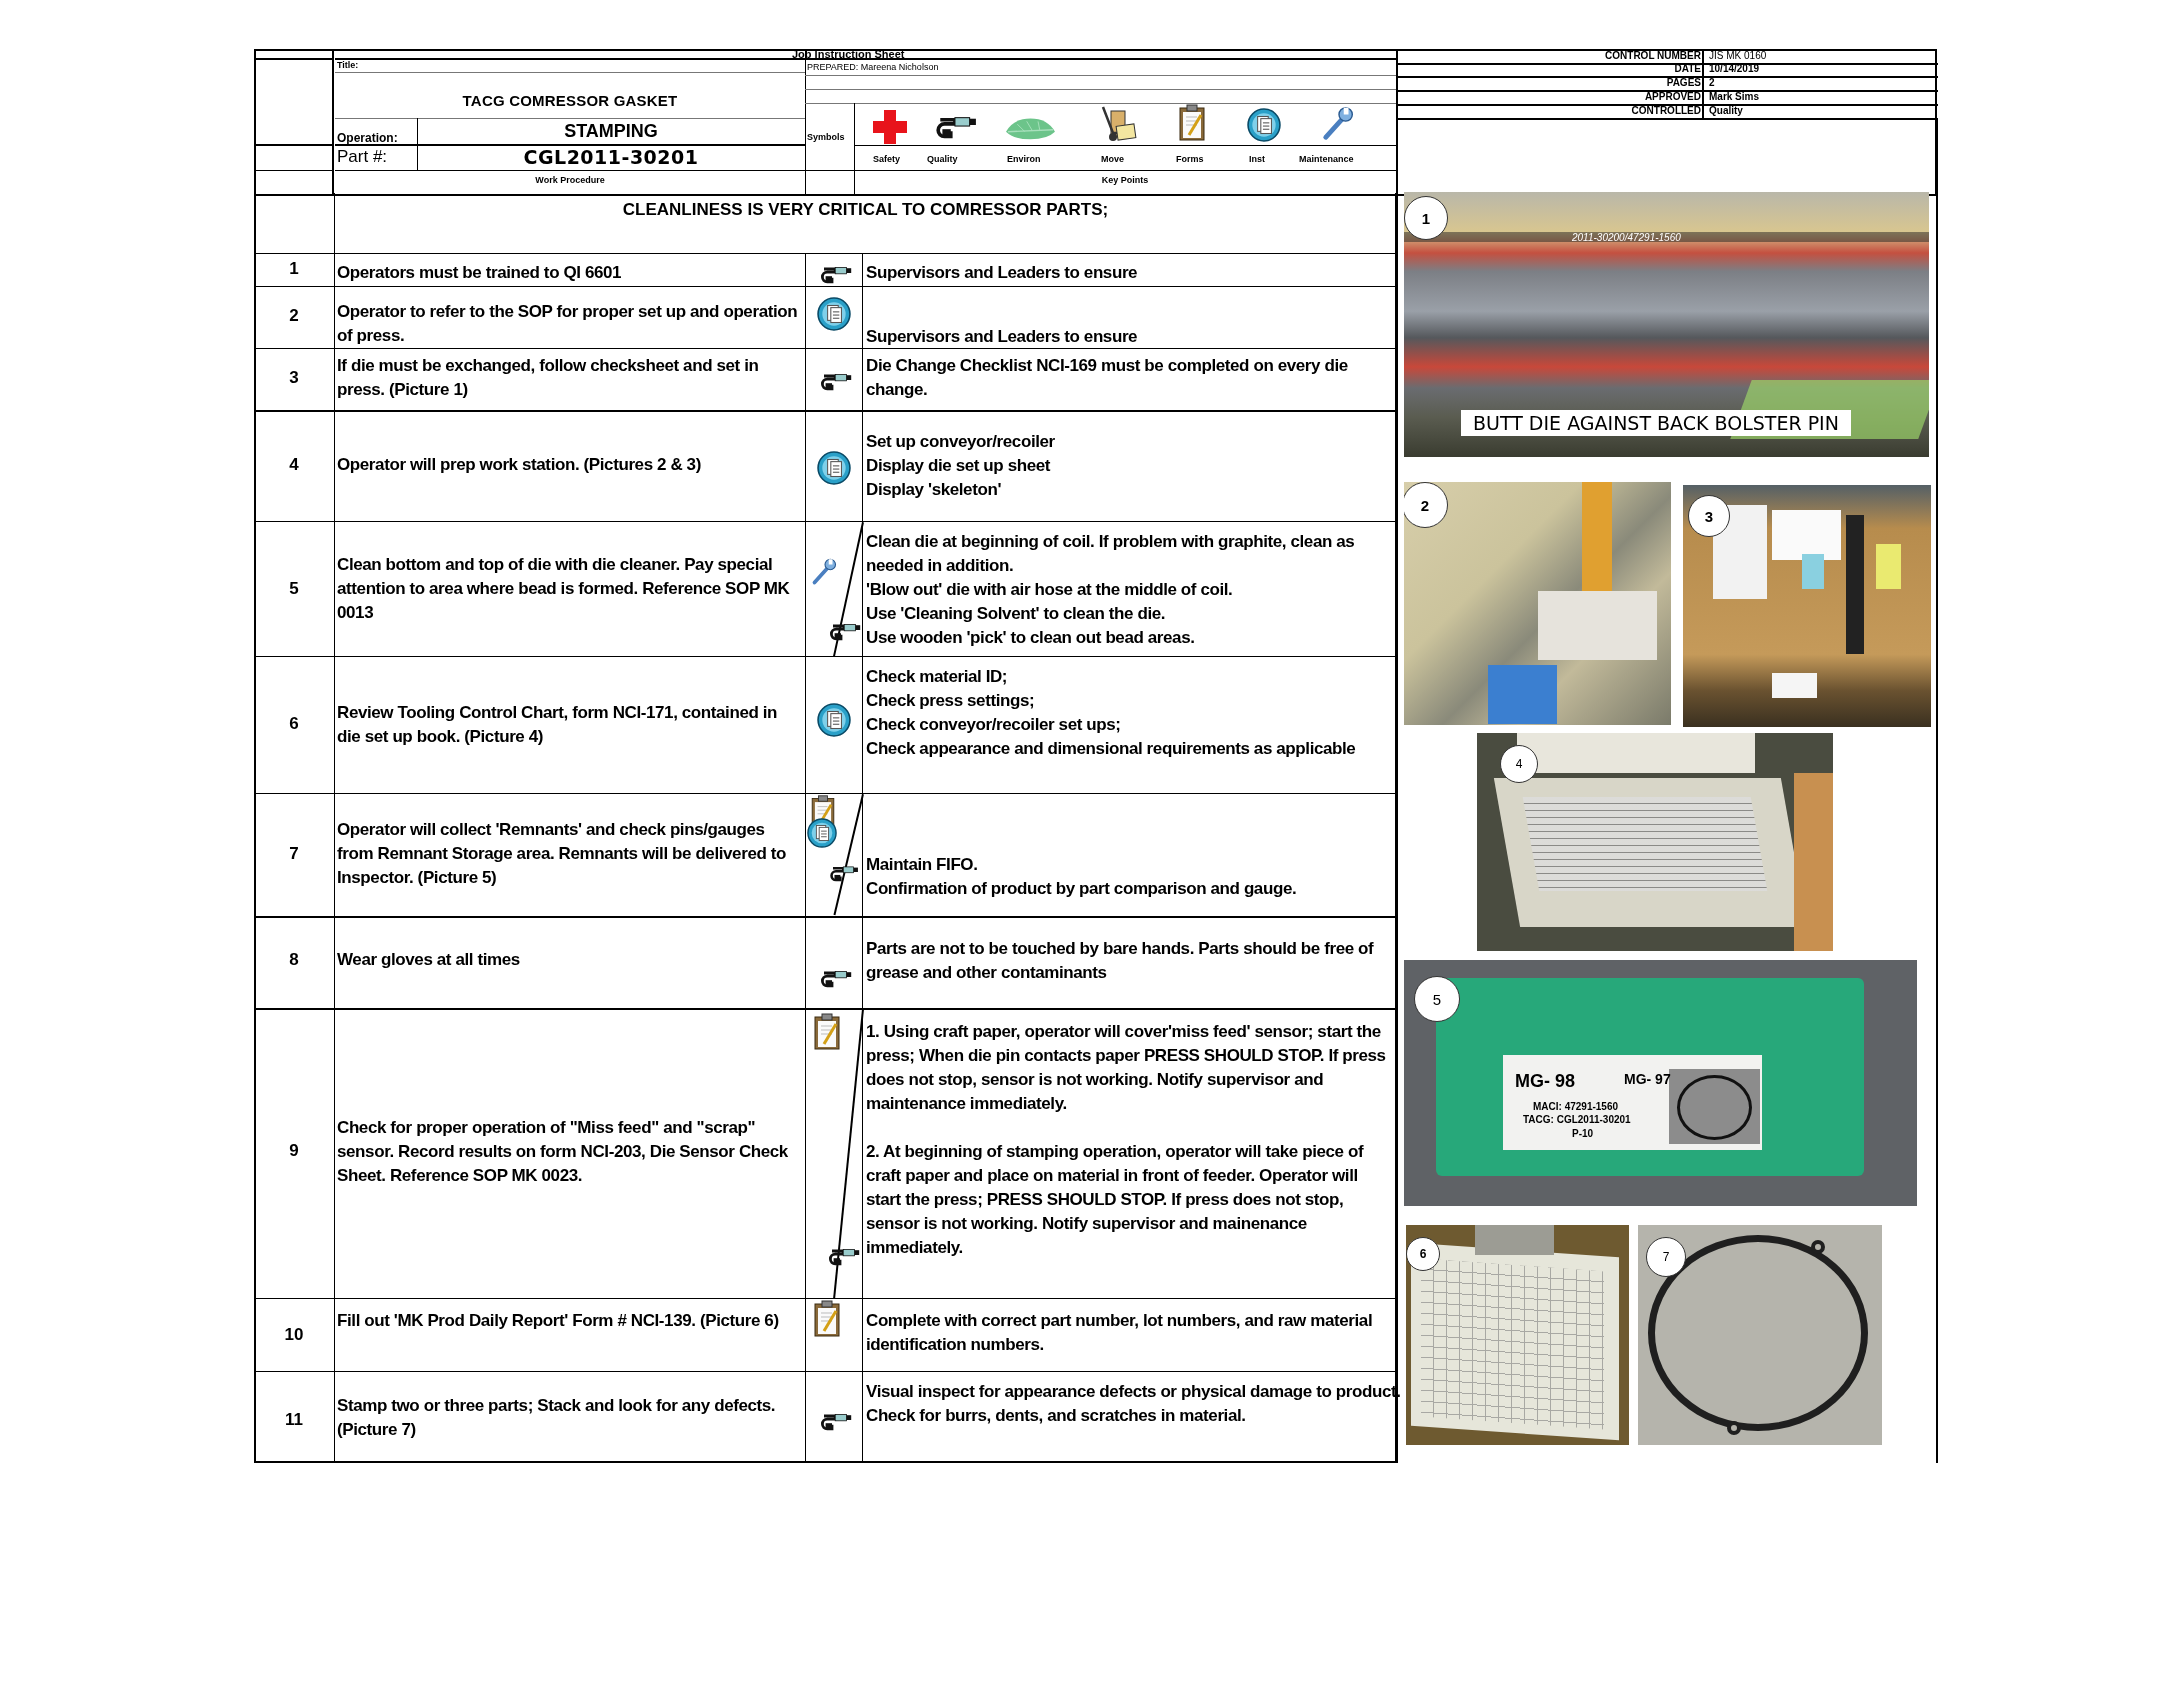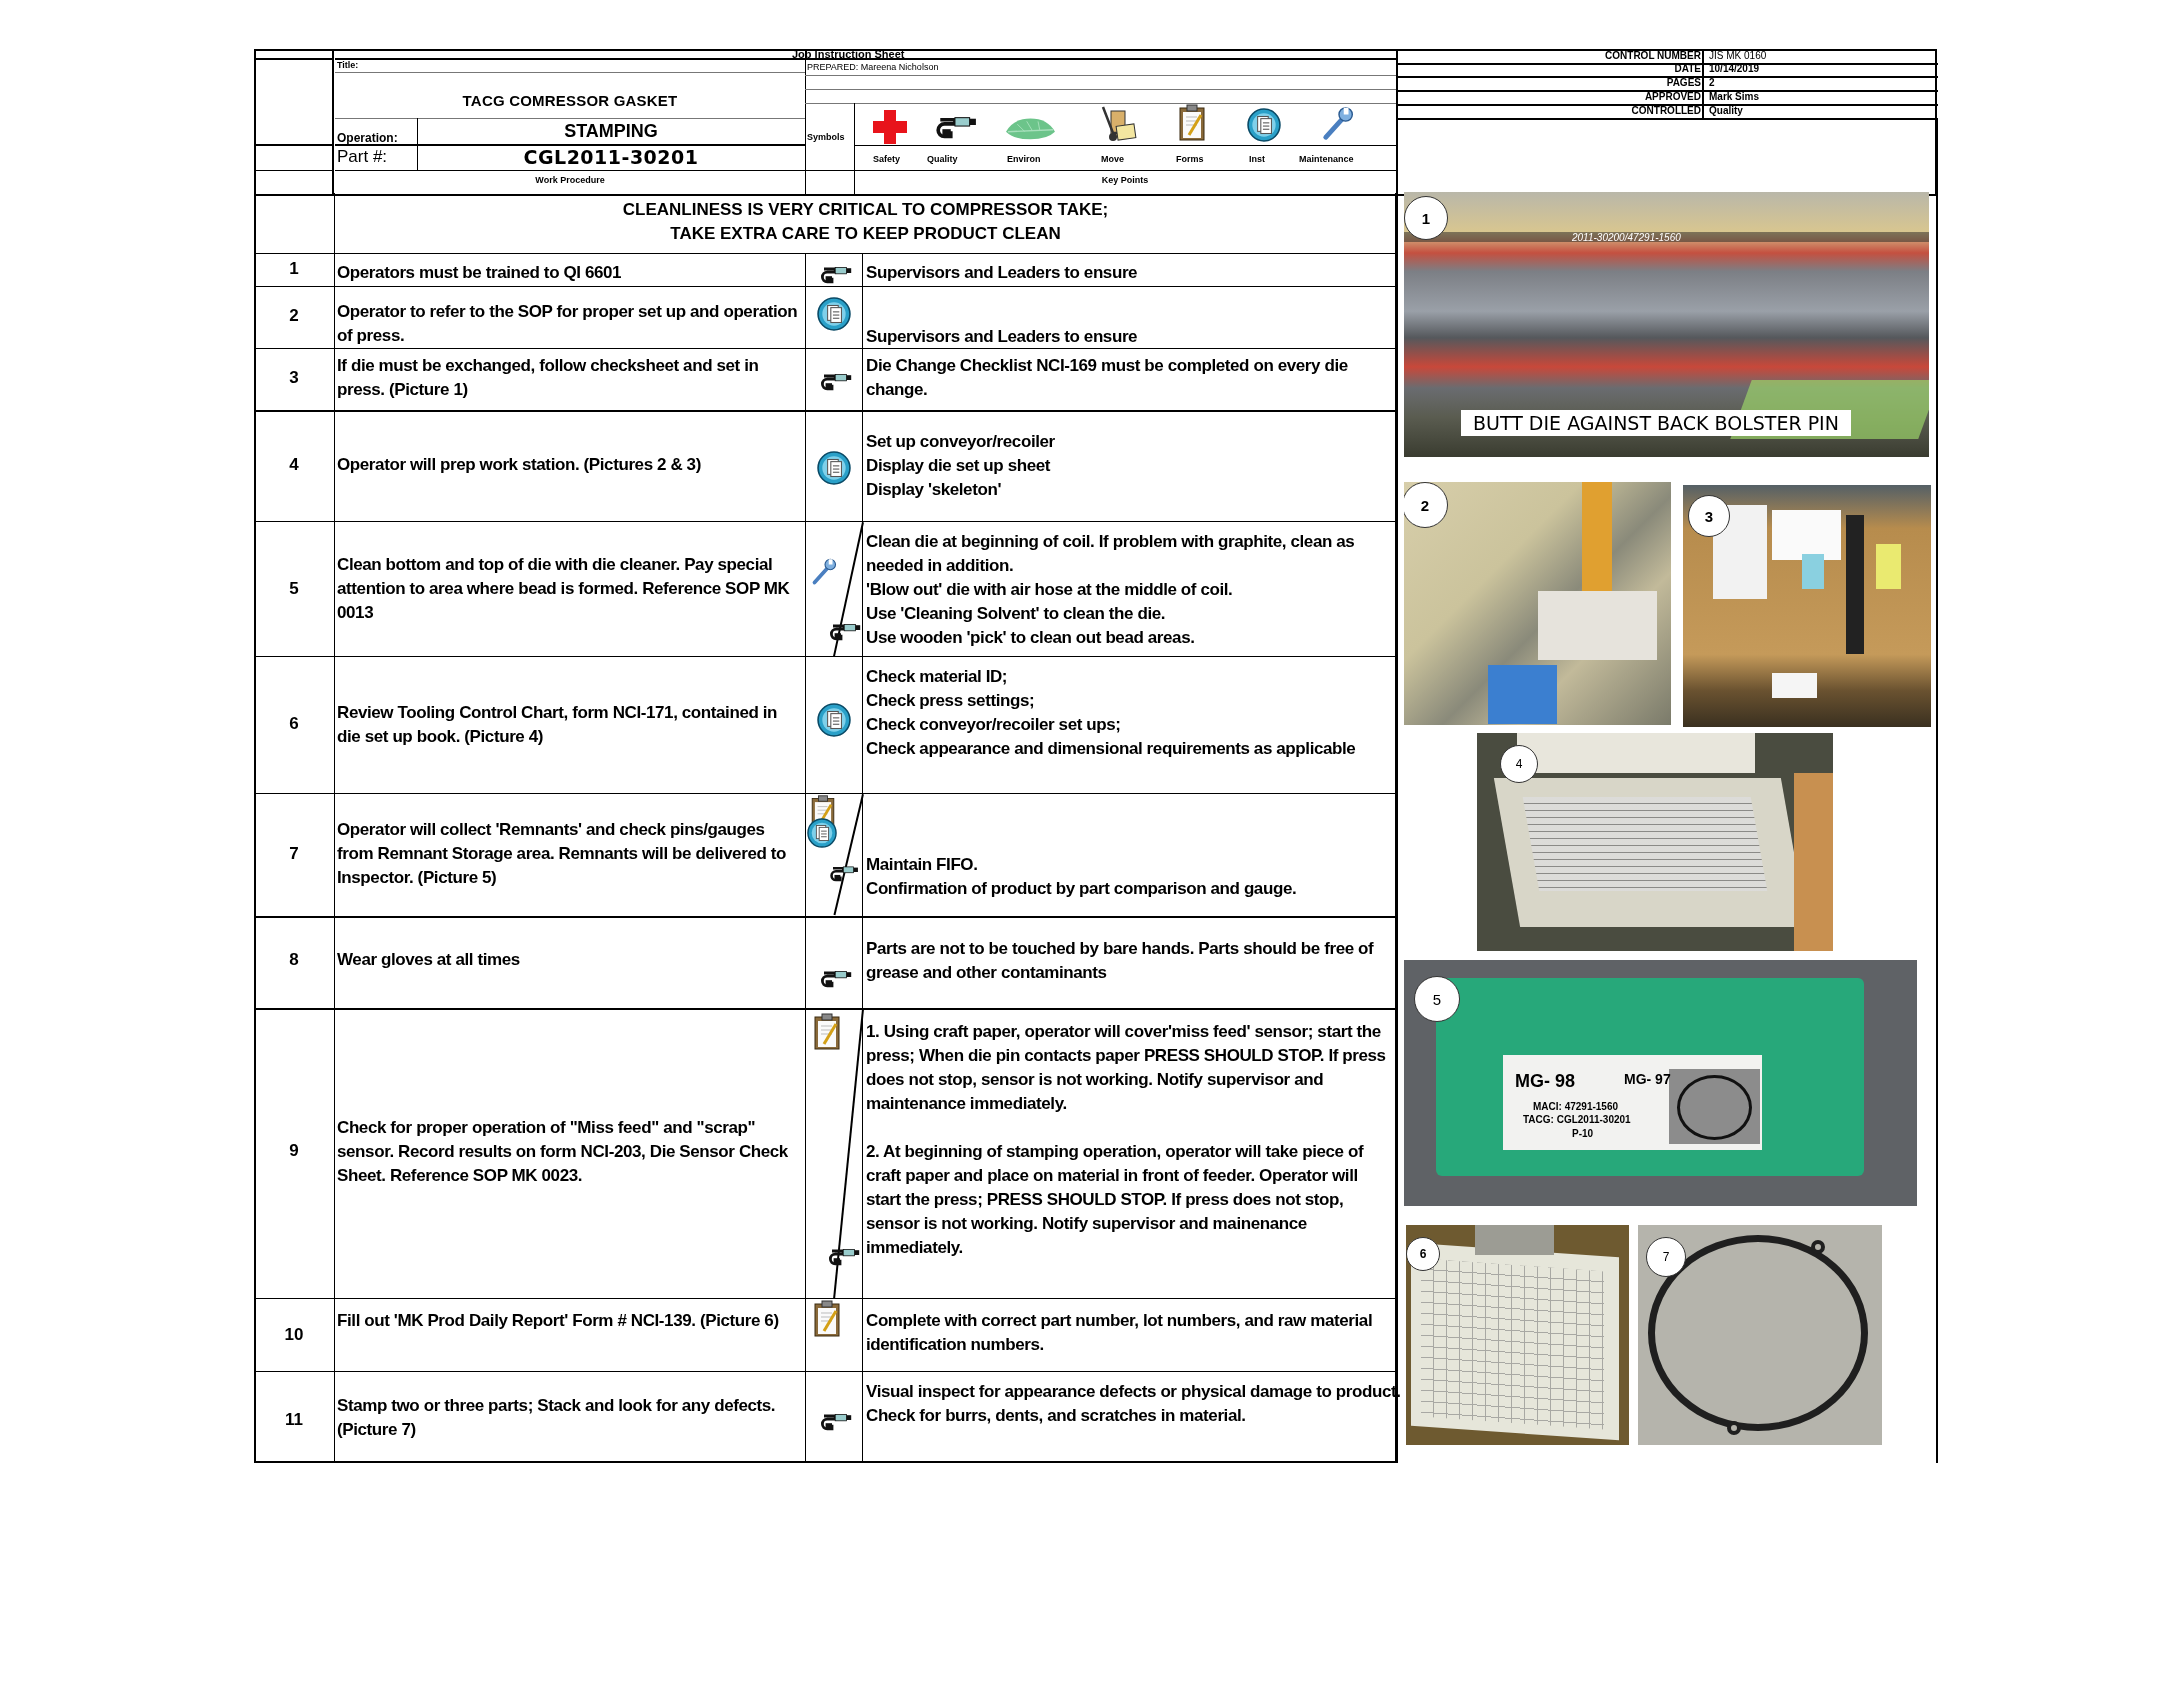--- a/index.html
+++ b/index.html
@@ -159,22 +159,21 @@
   <span class="ctrl-value">Quality</span>
 </div>
 
 <div class="abs" style="left:254px;top:193px;width:1143px;height:1270px;border-left:2px solid #000;border-right:2px solid #000;border-bottom:2px solid #000;"></div>
 
 <div class="abs" style="left:334px;top:193px;height:1270px;border-left:1.5px solid #000;"></div>
 <div class="abs" style="left:805px;top:253px;height:1210px;border-left:1.5px solid #000;"></div>
 <div class="abs" style="left:862px;top:253px;height:1210px;border-left:1.5px solid #000;"></div>
 
 <div class="abs" style="left:335px;top:198px;width:1061px;text-align:center;font-size:17px;font-weight:bold;line-height:24px;">
-  <div>CLEANLINESS IS VERY CRITICAL TO COMPRESSOR TAKE;</div>
-  <div>TAKE EXTRA CARE TO KEEP PRODUCT CLEAN</div>
+  <div>CLEANLINESS IS VERY CRITICAL TO COMRESSOR PARTS;</div>
 </div>
 <div class="abs" style="left:254px;top:253px;width:1143px;border-top:1.5px solid #000;"></div>
 
 <div class="abs" style="left:254px;top:286px;width:1143px;border-top:1.5px solid #000;"></div>
 <div class="abs" style="left:254px;top:348px;width:1143px;border-top:1.5px solid #000;"></div>
 <div class="abs" style="left:254px;top:410px;width:1143px;border-top:2.5px solid #000;"></div>
 <div class="abs" style="left:254px;top:521px;width:1143px;border-top:1.5px solid #000;"></div>
 <div class="abs" style="left:254px;top:656px;width:1143px;border-top:1.5px solid #000;"></div>
 <div class="abs" style="left:254px;top:793px;width:1143px;border-top:1.5px solid #000;"></div>
 <div class="abs" style="left:254px;top:916px;width:1143px;border-top:2.5px solid #000;"></div>

